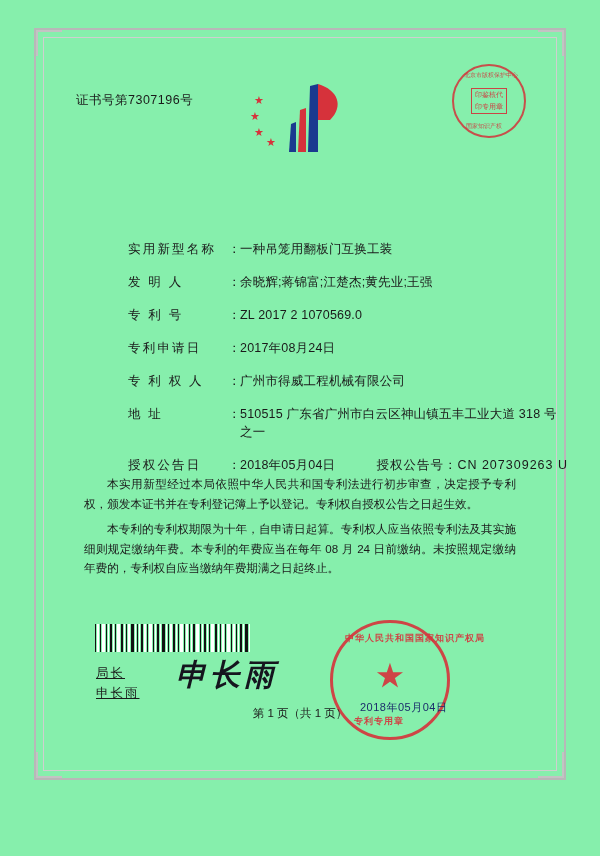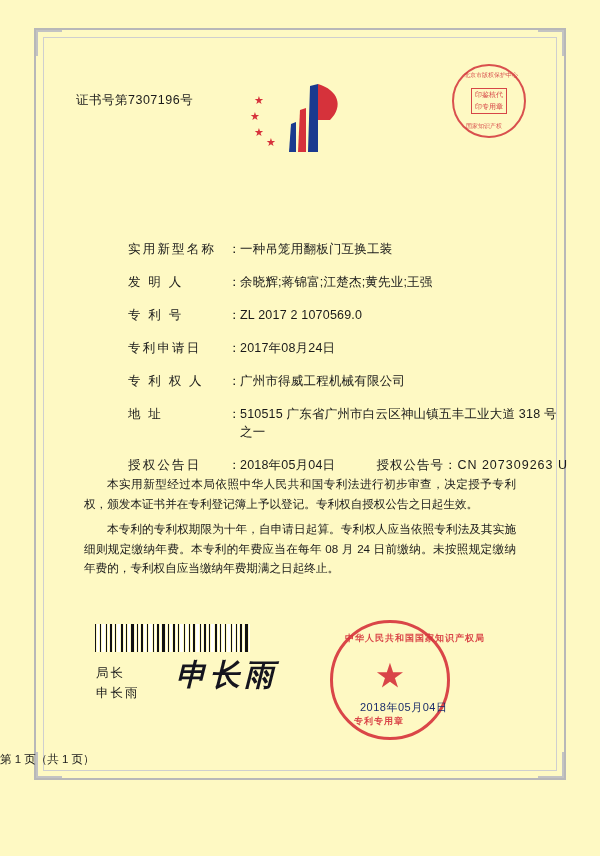--- a/index.html
+++ b/index.html
@@ -10,21 +10,21 @@
     width: 600px;
     height: 856px;
     background: #ffffff;
     font-family: "Liberation Sans", sans-serif;
     overflow: hidden;
   }
   .page {
     position: relative;
     width: 600px;
     height: 856px;
-    background: #fef9c3;
+    background: #86efac;
   }
   
   .border-outer {
     position: absolute;
     left: 34px;
     top: 28px;
     width: 532px;
     height: 752px;
     border: 2px solid #b8b8b8;
     box-sizing: border-box;
@@ -202,20 +202,21 @@
 
   
   .sig-label {
     position: absolute;
     left: 96px;
     top: 663px;
     font-size: 12.5px;
     line-height: 20px;
     letter-spacing: 2px;
     color: #1a1a1a;
+    text-decoration: underline;
   }
   .sig-hand {
     position: absolute;
     left: 176px;
     top: 655px;
     font-family: "DejaVu Serif", serif;
     font-size: 30px;
     font-weight: bold;
     font-style: italic;
     letter-spacing: 4px;
@@ -267,22 +268,23 @@
     top: 700px;
     font-size: 11px;
     color: #1b2d6b;
     letter-spacing: 0.5px;
   }
 
   
   .page-count {
     position: absolute;
     left: 0;
-    top: 752px;
+    top: 706px;
     width: 600px;
+    text-align: center;
     font-size: 11.5px;
     color: #1a1a1a;
   }
 
   
   .scan-footer {
     position: absolute;
     left: 360px;
     top: 796px;
     display: flex;

